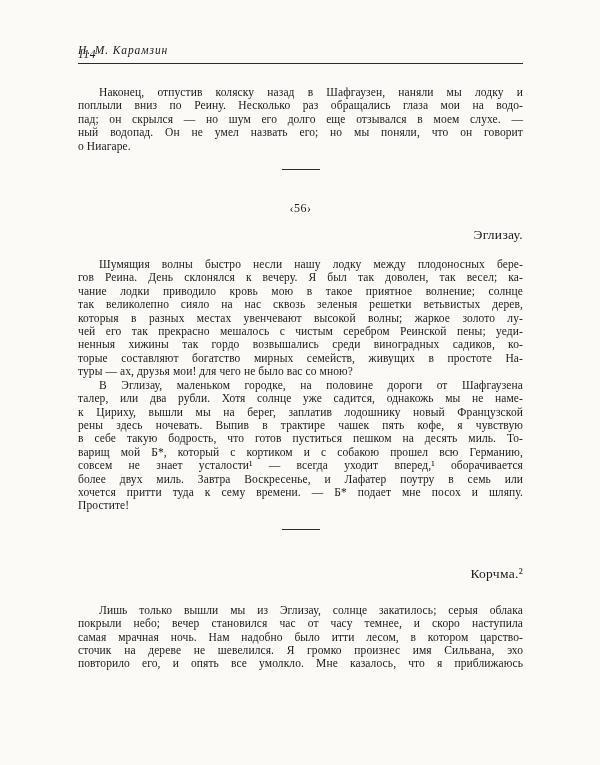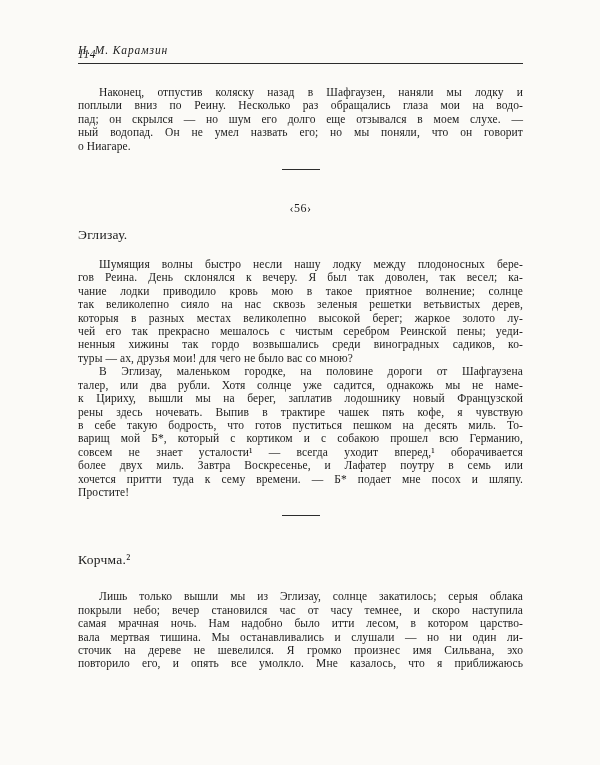--- a/index.html
+++ b/index.html
@@ -69,21 +69,21 @@
   }
   .chapter-num {
     margin-top: 31px;
     text-align: center;
     font-size: 12px;
     line-height: 14px;
     letter-spacing: 0.5px;
   }
   .chapter-title {
     margin-top: 12px;
-    text-align: left;
+    text-align: right;
     font-size: 13.5px;
     line-height: 16px;
     letter-spacing: 0.3px;
   }
   .divider + .chapter-title { margin-top: 36px; }
   .chapter-title + .para { margin-top: 15px; }
   .para + .divider { margin-top: 16px; }
   .divider + .chapter-title + .para { margin-top: 22px; }
 </style>
 </head>
@@ -105,42 +105,42 @@
           <div class="line last">о Ниагаре.</div>
         </div>
         <div class="divider"></div>
         <div class="chapter-num">‹56›</div>
         <div class="chapter-title">Эглизау.</div>
         <div class="para">
           <div class="line indent">Шумящия волны быстро несли нашу лодку между плодоносных бере-</div>
           <div class="line">гов Реина. День склонялся к вечеру. Я был так доволен, так весел; ка-</div>
           <div class="line">чание лодки приводило кровь мою в такое приятное волнение; солнце</div>
           <div class="line">так великолепно сияло на нас сквозь зеленыя решетки ветьвистых дерев,</div>
-          <div class="line">которыя в разных местах великолепно высокой берег; жаркое золото лу-</div>
+          <div class="line">которыя в разных местах увенчевают высокой волны; жаркое золото лу-</div>
           <div class="line">чей его так прекрасно мешалось с чистым серебром Реинской пены; уеди-</div>
           <div class="line">ненныя хижины так гордо возвышались среди виноградных садиков, ко-</div>
+          <div class="line">торые составляют богатство мирных семейств, живущих в простоте На-</div>
           <div class="line last">туры — ах, друзья мои! для чего не было вас со мною?</div>
         </div>
         <div class="para">
           <div class="line indent">В Эглизау, маленьком городке, на половине дороги от Шафгаузена</div>
           <div class="line">талер, или два рубли. Хотя солнце уже садится, однакожь мы не наме-</div>
           <div class="line">к Цириху, вышли мы на берег, заплатив лодошнику новый Французской</div>
           <div class="line">рены здесь ночевать. Выпив в трактире чашек пять кофе, я чувствую</div>
           <div class="line">в себе такую бодрость, что готов пуститься пешком на десять миль. То-</div>
           <div class="line">варищ мой Б*, который с кортиком и с собакою прошел всю Германию,</div>
           <div class="line">совсем не знает усталости¹ — всегда уходит вперед,¹ оборачивается</div>
           <div class="line">более двух миль. Завтра Воскресенье, и Лафатер поутру в семь или</div>
           <div class="line">хочется притти туда к сему времени. — Б* подает мне посох и шляпу.</div>
           <div class="line last">Простите!</div>
         </div>
         <div class="divider"></div>
         <div class="chapter-title">Корчма.²</div>
         <div class="para">
           <div class="line indent">Лишь только вышли мы из Эглизау, солнце закатилось; серыя облака</div>
           <div class="line">покрыли небо; вечер становился час от часу темнее, и скоро наступила</div>
           <div class="line">самая мрачная ночь. Нам надобно было итти лесом, в котором царство-</div>
-          <div class="line">вала мертвая тишина. Мы останавливались и слушали — но ни один ли-</div>
           <div class="line">сточик на дереве не шевелился. Я громко произнес имя Сильвана, эхо</div>
           <div class="line">повторило его, и опять все умолкло. Мне казалось, что я приближаюсь</div>
         </div>
       </div>
   </div>
 </div>
 
 </body></html>

